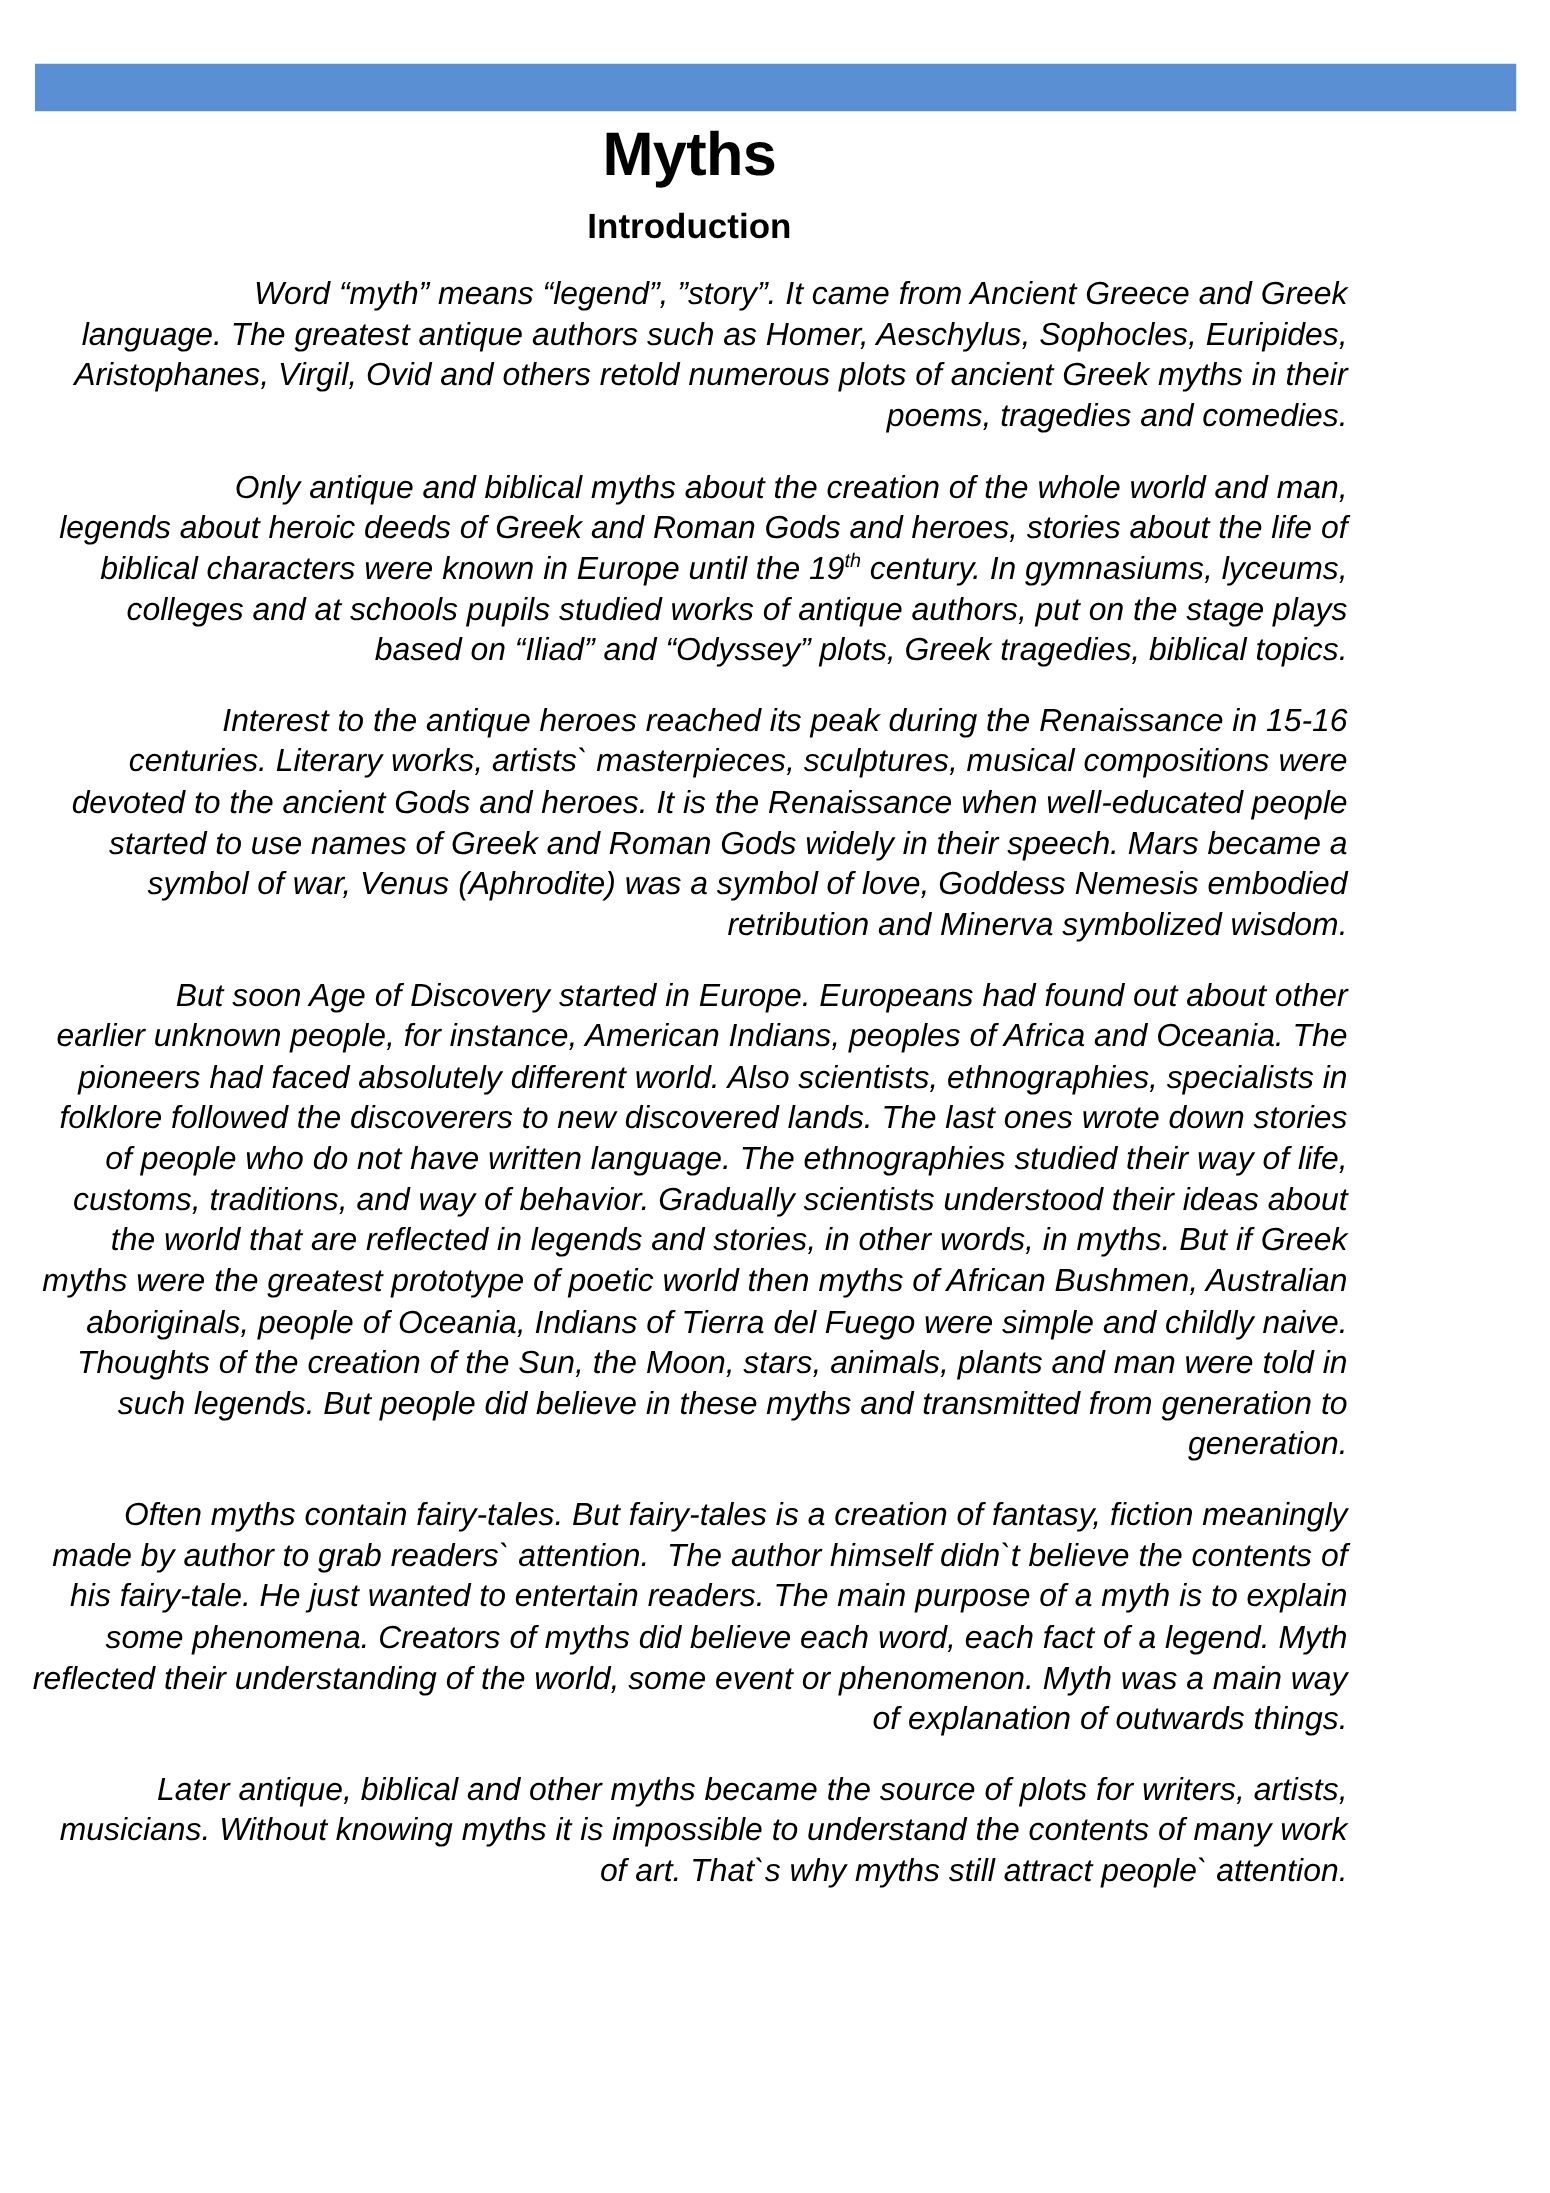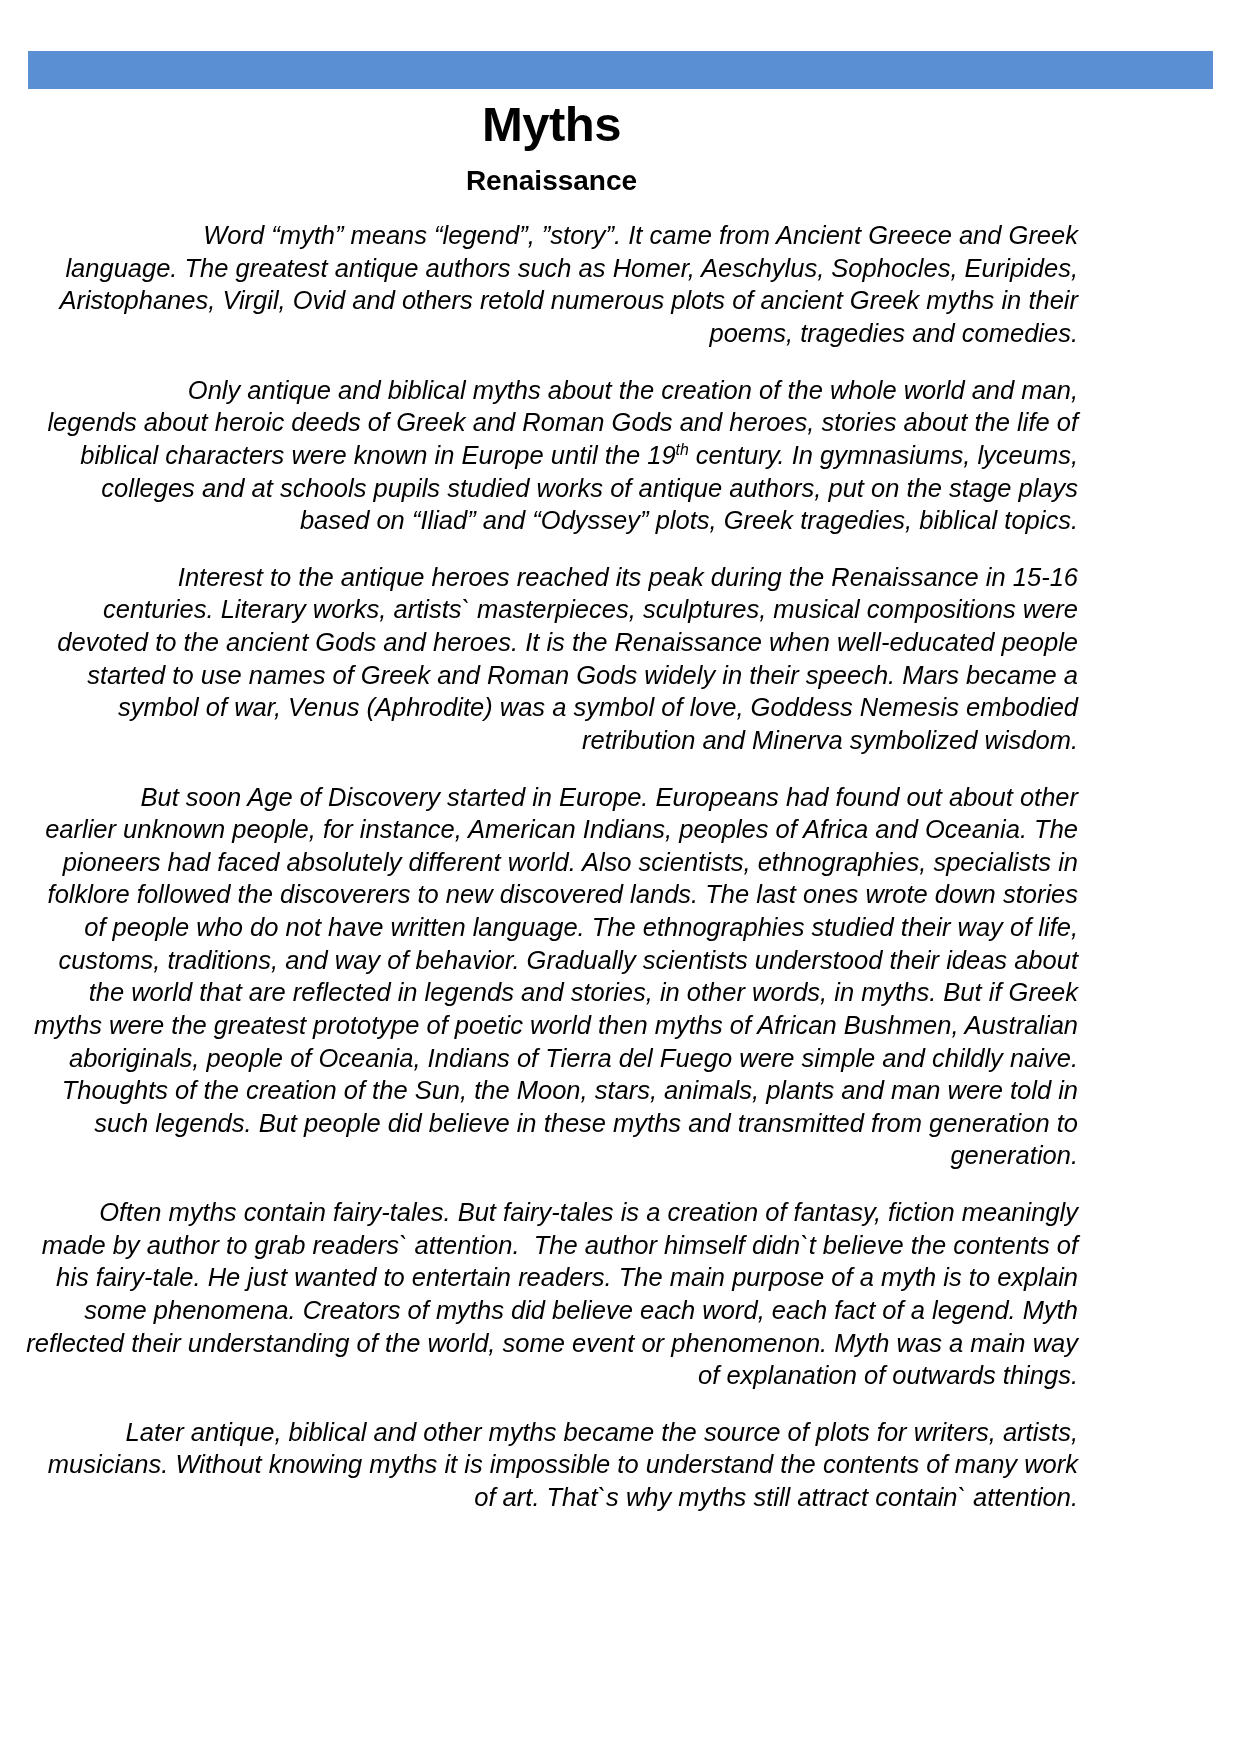--- a/index.html
+++ b/index.html
@@ -84,28 +84,28 @@
 <body>
 
 <div class="page">
 
   <div class="header-band"></div>
 
   <div class="content">
 
     <h1 class="doc-title">Myths</h1>
 
-    <h2 class="section-heading">Renaissance</h2>
+    <h2 class="section-heading">Introduction</h2>
 
     <p class="para">Word “myth” means “legend”, ”story”. It came from Ancient Greece and Greek language. The greatest antique authors such as Homer, Aeschylus, Sophocles, Euripides, Aristophanes, Virgil, Ovid and others retold numerous plots of ancient Greek myths in their poems, tragedies and comedies.</p>
 
     <p class="para"><span>Only antique and biblical myths about the creation of the whole world and man, legends about heroic deeds of Greek and Roman Gods and heroes, stories about the life of biblical characters were known in Europe until the 19</span><sup>th</sup><span> century. In gymnasiums, lyceums, colleges and at schools pupils studied works of antique authors, put on the stage plays based on “Iliad” and “Odyssey” plots, Greek tragedies, biblical topics.</span></p>
 
     <p class="para">Interest to the antique heroes reached its peak during the Renaissance in 15-16 centuries. Literary works, artists` masterpieces, sculptures, musical compositions were devoted to the ancient Gods and heroes. It is the Renaissance when well-educated people started to use names of Greek and Roman Gods widely in their speech. Mars became a symbol of war, Venus (Aphrodite) was a symbol of love, Goddess Nemesis embodied retribution and Minerva symbolized wisdom.</p>
 
     <p class="para">But soon Age of Discovery started in Europe. Europeans had found out about other earlier unknown people, for instance, American Indians, peoples of Africa and Oceania. The pioneers had faced absolutely different world. Also scientists, ethnographies, specialists in folklore followed the discoverers to new discovered lands. The last ones wrote down stories of people who do not have written language. The ethnographies studied their way of life, customs, traditions, and way of behavior. Gradually scientists understood their ideas about the world that are reflected in legends and stories, in other words, in myths. But if Greek myths were the greatest prototype of poetic world then myths of African Bushmen, Australian aboriginals, people of Oceania, Indians of Tierra del Fuego were simple and childly naive. Thoughts of the creation of the Sun, the Moon, stars, animals, plants and man were told in such legends. But people did believe in these myths and transmitted from generation to generation.</p>
 
     <p class="para">Often myths contain fairy-tales. But fairy-tales is a creation of fantasy, fiction meaningly made by author to grab readers` attention.  The author himself didn`t believe the contents of his fairy-tale. He just wanted to entertain readers. The main purpose of a myth is to explain some phenomena. Creators of myths did believe each word, each fact of a legend. Myth reflected their understanding of the world, some event or phenomenon. Myth was a main way of explanation of outwards things.</p>
 
-    <p class="para">Later antique, biblical and other myths became the source of plots for writers, artists, musicians. Without knowing myths it is impossible to understand the contents of many work of art. That`s why myths still attract contain` attention.</p>
+    <p class="para">Later antique, biblical and other myths became the source of plots for writers, artists, musicians. Without knowing myths it is impossible to understand the contents of many work of art. That`s why myths still attract people` attention.</p>
 
   </div>
 </div>
 
 </body></html>

